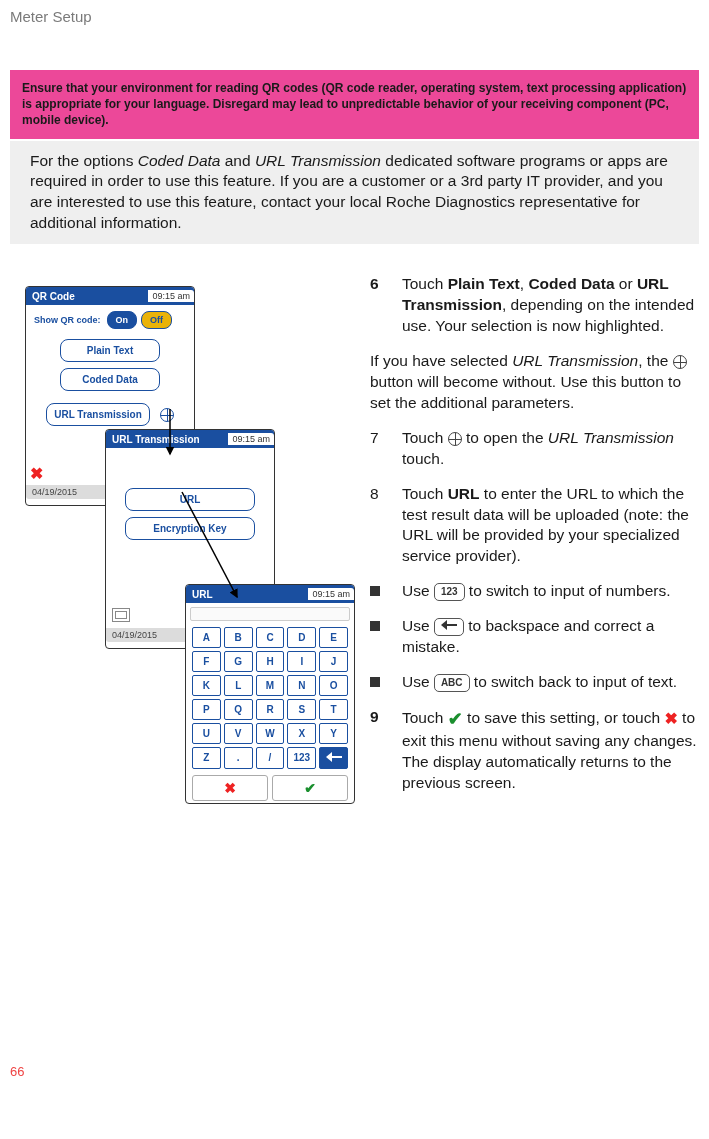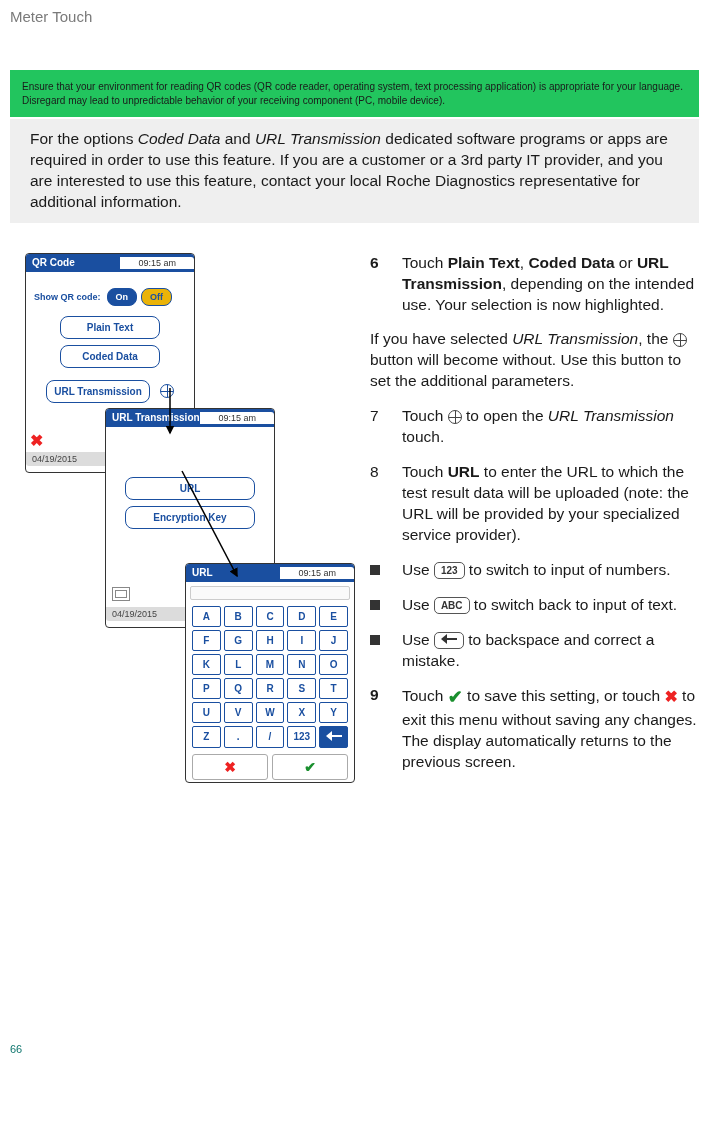--- a/index.html
+++ b/index.html
@@ -1,31 +1,31 @@
 <!DOCTYPE html>
 <html><head>
 <meta charset="utf-8">
 <style>
   * { box-sizing: border-box; margin: 0; padding: 0; }
   body { font-family: Arial, Helvetica, sans-serif; font-size: 14px; color: #1a1a1a; width: 709px; background: #fff; padding: 8px 10px 20px 10px; }
   .header { color: #7a7a7a; font-size: 15px; margin-bottom: 45px; }
-  .note-green { background: #22c55e; padding: 10px 12px; font-size: 10px; line-height: 1.35; margin-bottom: 2px; }
+  .note-green { background: #ec4899; padding: 10px 12px; font-size: 12px; line-height: 1.35; margin-bottom: 2px; font-weight: bold; }
   .note-grey { background: #efefef; padding: 10px 20px; font-size: 15.5px; line-height: 1.35; margin-bottom: 30px; }
   em.it { font-style: italic; }
   .main { display: flex; align-items: flex-start; }
   .figcol { width: 350px; position: relative; flex-shrink: 0; }
   .txtcol { flex: 1; padding-left: 10px; }
   .screen { position: absolute; background: #fff; border: 1px solid #333; border-radius: 4px; font-size: 10px; }
-  .screen1 { left: 15px; top: 0; width: 170px; height: 220px; z-index: 1; }
+  .screen1 { left: 15px; top: 12px; width: 170px; height: 220px; z-index: 1; }
   .screen2 { left: 95px; top: 155px; width: 170px; height: 220px; z-index: 2; }
   .screen3 { left: 175px; top: 310px; width: 170px; height: 220px; z-index: 3; }
   .titlebar { background: #1a4fa0; color: #fff; height: 18px; display: flex; align-items: center; border-top-left-radius: 3px; border-top-right-radius: 3px; }
   .titlebar .ttitle { font-weight: bold; color: #fff; padding-left: 6px; flex: 1; font-size: 10px; }
-  .titlebar .ttime { background: #fff; color: #333; font-size: 9px; padding: 1px 18px; border-top-right-radius: 3px; }
-  .sbody { padding: 16px 8px; height: 180px; position: relative; }
+  .titlebar .ttime { background: #fff; color: #333; font-size: 9px; padding: 1px 4px; border-top-right-radius: 3px; }
+  .sbody { padding: 6px 8px; height: 180px; position: relative; }
   .sfooter { background: #dcdcdc; color: #444; font-size: 9px; padding: 2px 6px; border-bottom-left-radius: 3px; border-bottom-right-radius: 3px; display:flex; align-items:center; }
   .onoff { display: flex; align-items: center; margin-bottom: 10px; }
   .onoff .lbl { color: #1a4fa0; font-weight: bold; font-size: 9px; margin-right: 6px; }
   .pill { border: 1.5px solid #1a4fa0; border-radius: 8px; padding: 3px 8px; font-size: 9px; color: #1a4fa0; font-weight: bold; margin-right: 4px; background:#eab308; }
   .pill.on { background: #1a4fa0; color: #fff; }
   .optbtn { border: 1.5px solid #1a4fa0; border-radius: 8px; padding: 5px 0; font-size: 10px; color: #1a4fa0; font-weight: bold; text-align: center; margin: 6px auto; width: 100px; background:#fff; }
   .widebtn { border: 1.5px solid #1a4fa0; border-radius: 8px; padding: 5px 0; font-size: 10px; color: #1a4fa0; font-weight: bold; text-align: center; margin: 6px auto; width: 130px; background:#fff; }
   .redx { color: #e22; font-weight: bold; font-size: 16px; position: absolute; }
   .globeicon { display:inline-block; width:14px; height:14px; border:1.5px solid #1a4fa0; border-radius:50%; position:relative; vertical-align:middle; }
   .globeicon:before { content:""; position:absolute; left:50%; top:0; bottom:0; width:0; border-left:1px solid #1a4fa0; }
@@ -43,35 +43,35 @@
   .step .body { flex:1; }
   .para { font-size:15.5px; line-height:1.35; margin-bottom:14px; }
   .inline-icon { display:inline-block; vertical-align:middle; }
   .inline-globe { width:14px; height:14px; border:1.5px solid #444; border-radius:50%; position:relative; }
   .inline-globe:before { content:""; position:absolute; left:50%; top:0; bottom:0; width:0; border-left:1px solid #444; }
   .inline-globe:after { content:""; position:absolute; top:50%; left:0; right:0; height:0; border-top:1px solid #444; }
   .kbdbtn { display:inline-block; border:1px solid #555; border-radius:5px; padding:1px 6px; font-size:10px; font-weight:bold; vertical-align:middle; background:#fff; color:#333;}
   .checkicon { color:#1a8f2e; font-weight:bold; font-size:18px; vertical-align:middle;}
   .xicon { color:#e22; font-weight:bold; font-size:16px; vertical-align:middle;}
   .sqbullet { display:inline-block; width:10px; height:10px; background:#333; vertical-align:middle; margin-top:-2px;}
-  .pagenum { color:#0f766e; font-size:11px; margin-top:250px; }
+  .pagenum { color:#ef4444; font-size:13px; margin-top:250px; }
   svg.arrow { position:absolute; z-index:5; overflow:visible; }
   .backarrow { display:inline-block; width:16px; height:10px; position:relative; }
   .backarrow:before { content:""; position:absolute; right:0; top:4px; width:12px; border-top:2px solid #fff;}
   .backarrow:after { content:""; position:absolute; left:0; top:0; border-top:5px solid transparent; border-bottom:5px solid transparent; border-right:6px solid #fff;}
   .backarrow.dark:before { border-color:#333;}
   .backarrow.dark:after { border-right-color:#333;}
   .urlrow { display:flex; align-items:center; justify-content:space-between; width:128px; margin:0 auto;}
   .mapicon { display:inline-block; width:18px; height:14px; border:1px solid #888; position:relative;}
   .mapicon:before { content:""; position:absolute; inset:2px; border:1px solid #888;}
 </style>
 </head>
 <body>
 
-<div class="header">Meter Touch</div>
+<div class="header">Meter Setup</div>
 
 <div class="note-green">Ensure that your environment for reading QR codes (QR code reader, operating system, text processing application) is appropriate for your language. Disregard may lead to unpredictable behavior of your receiving component (PC, mobile device).</div>
 
 <div class="note-grey">
   <span>For the options </span><em class="it">Coded Data</em><span> and </span><em class="it">URL Transmission</em><span> dedicated software programs or apps are required in order to use this feature. If you are a customer or a 3rd party IT provider, and you are interested to use this feature, contact your local Roche Diagnostics representative for additional information.</span>
 </div>
 
 <div class="main">
   <div class="figcol" style="height:540px;">
 
@@ -207,28 +207,28 @@
     <div class="step">
       <div class="num"><span class="sqbullet"></span></div>
       <div class="body">
         <span>Use </span><span class="kbdbtn">123</span><span> to switch to input of numbers.</span>
       </div>
     </div>
 
     <div class="step">
       <div class="num"><span class="sqbullet"></span></div>
       <div class="body">
+        <span>Use </span><span class="kbdbtn"><span class="backarrow dark"></span></span><span> to backspace and correct a mistake.</span>
+      </div>
+    </div>
+
+    <div class="step">
+      <div class="num"><span class="sqbullet"></span></div>
+      <div class="body">
         <span>Use </span><span class="kbdbtn">ABC</span><span> to switch back to input of text.</span>
-      </div>
-    </div>
-
-    <div class="step">
-      <div class="num"><span class="sqbullet"></span></div>
-      <div class="body">
-        <span>Use </span><span class="kbdbtn"><span class="backarrow dark"></span></span><span> to backspace and correct a mistake.</span>
       </div>
     </div>
 
     <div class="step">
       <div class="num bold">9</div>
       <div class="body">
         <span>Touch </span><span class="checkicon">✔</span><span> to save this setting, or touch </span><span class="xicon">✖</span><span> to exit this menu without saving any changes. The display automatically returns to the previous screen.</span>
       </div>
     </div>
 

